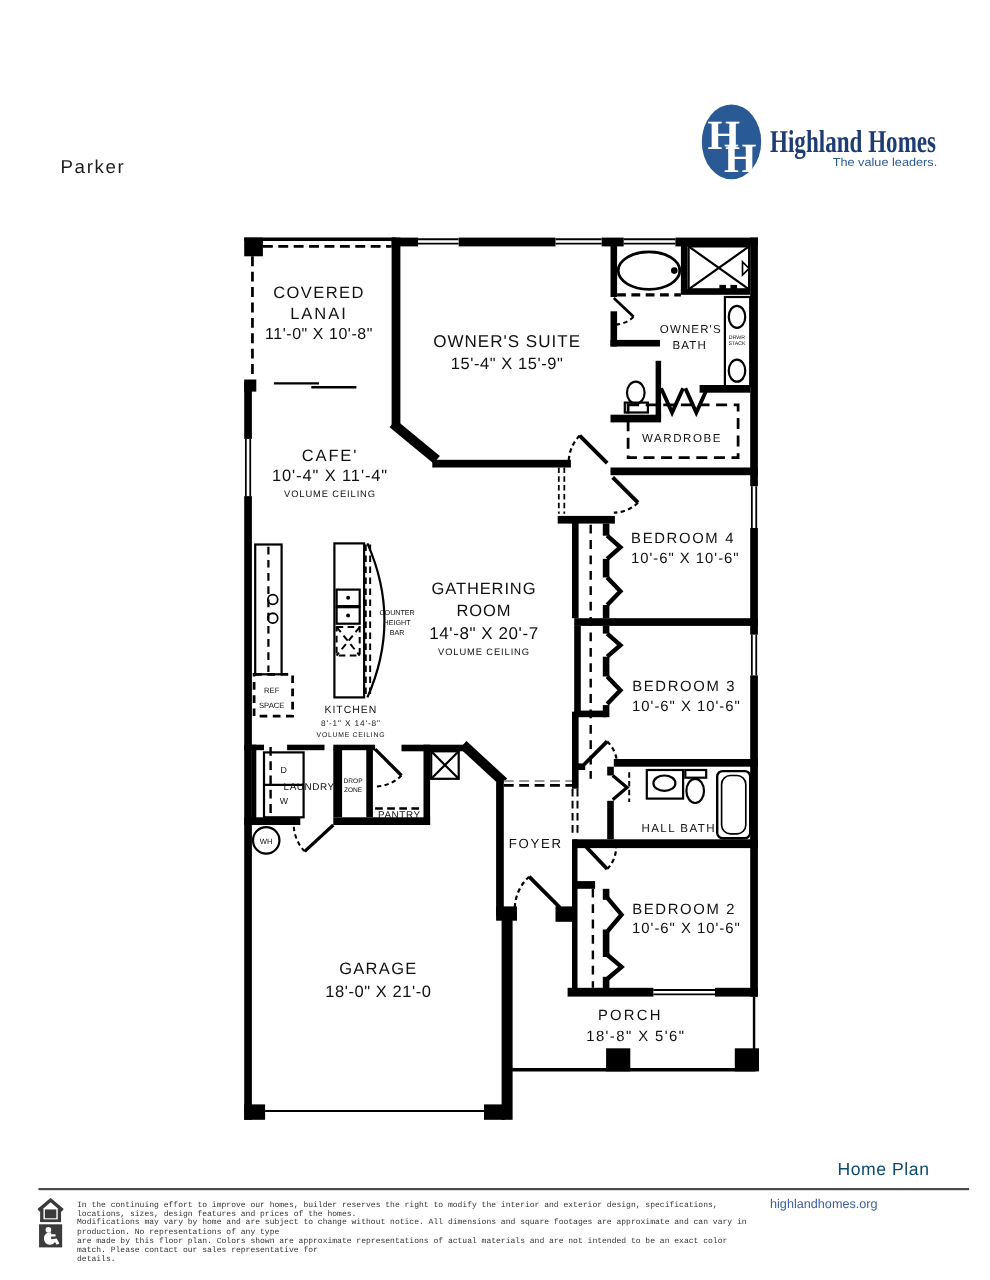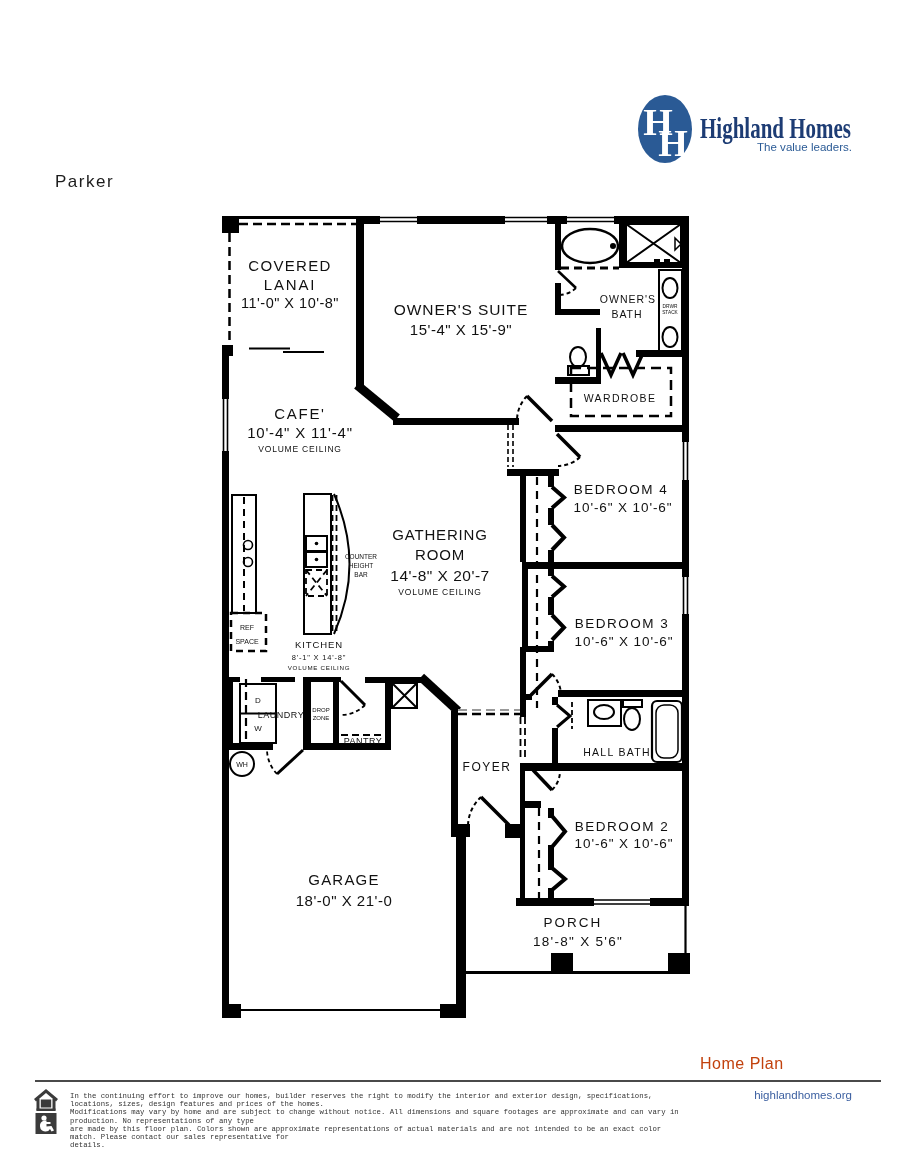--- a/index.html
+++ b/index.html
@@ -3,21 +3,21 @@
 <meta charset="utf-8">
 <style>
 html,body{margin:0;padding:0;background:#fff;}
 body{width:900px;height:1164px;position:relative;font-family:"Liberation Sans",sans-serif;}
 .abs{position:absolute;}
 svg text{font-family:"Liberation Sans",sans-serif;fill:#111;}
 </style>
 </head>
 <body>
 
-<div class="abs" style="left:55px;top:142px;font-size:17px;color:#1c1c1c;letter-spacing:1.5px;margin-top:30px;">Parker</div>
+<div class="abs" style="left:55px;top:142px;font-size:17px;color:#1c1c1c;letter-spacing:1.5px;">Parker</div>
 
 <svg class="abs" style="left:630px;top:90px;" width="240" height="75" viewBox="0 0 240 75">
 
   <ellipse cx="35" cy="39" rx="27" ry="34" fill="#2a5a95"></ellipse>
 
   <text x="28" y="45" style="font-family:'Liberation Serif',serif;font-weight:bold;fill:#fff;font-size:38px;" text-anchor="middle">H</text>
   <text x="43" y="66" style="font-family:'Liberation Serif',serif;font-weight:bold;fill:#fff;font-size:38px;" text-anchor="middle">H</text>
 
   <text x="70" y="48" style="font-family:'Liberation Serif',serif;font-weight:bold;fill:#1d3c74;font-size:29px;" textLength="151" lengthAdjust="spacingAndGlyphs">Highland Homes</text>
 
@@ -394,21 +394,21 @@
 <text x="624" y="646" font-size="13.5" letter-spacing="0.9">10'-6" X 10'-6"</text>
 
 <text x="622" y="831" font-size="13.5" letter-spacing="1.5">BEDROOM 2</text>
 <text x="624" y="848" font-size="13.5" letter-spacing="0.9">10'-6" X 10'-6"</text>
 
 <text x="617" y="756" font-size="10.5" letter-spacing="1.3">HALL BATH</text>
 </g>
 </g>
 </svg>
 
-<div class="abs" style="left:700px;top:1055px;width:170px;font-size:16px;color:#c2410c;letter-spacing:0.5px;">Home Plan</div>
+<div class="abs" style="left:675px;top:1055px;width:170px;text-align:right;font-size:16px;color:#0c4a6e;letter-spacing:0.5px;">Home Plan</div>
 
 <div class="abs" style="left:35px;top:1080px;width:846px;height:2px;background:#4a4a4a;"></div>
 
 <svg class="abs" style="left:34px;top:1089px;" width="24" height="46" viewBox="0 0 24 46">
   <g fill="#3b3b3b">
     <path d="M12 0 L24 10 L22 12.5 L12 4 L2 12.5 L0 10 Z"></path>
     <rect x="2.5" y="10" width="3" height="11.5"></rect>
     <rect x="18.5" y="10" width="3" height="11.5"></rect>
     <rect x="2.5" y="19.5" width="19" height="2.5"></rect>
     <rect x="6.8" y="10.5" width="10.4" height="8"></rect>
@@ -421,13 +421,13 @@
   </g>
 </svg>
 
 <div class="abs" style="left:70px;top:1092px;width:615px;font-size:7.3px;line-height:8.2px;color:#333;font-family:Liberation Mono, monospace;">
 In the continuing effort to improve our homes, builder reserves the right to modify the interior and exterior design, specifications, locations, sizes, design features and prices of the homes.<br>
 Modifications may vary by home and are subject to change without notice. All dimensions and square footages are approximate and can vary in production. No representations of any type<br>
 are made by this floor plan. Colors shown are approximate representations of actual materials and are not intended to be an exact color match. Please contact our sales representative for<br>
 details.
 </div>
 
-<div class="abs" style="left:700px;top:1089px;width:152px;text-align:right;font-size:11.5px;color:#3b5fa0;">highlandhomes.org</div>
+<div class="abs" style="left:700px;top:1089px;width:152px;font-size:11.5px;color:#3b5fa0;">highlandhomes.org</div>
 
 </body></html>

